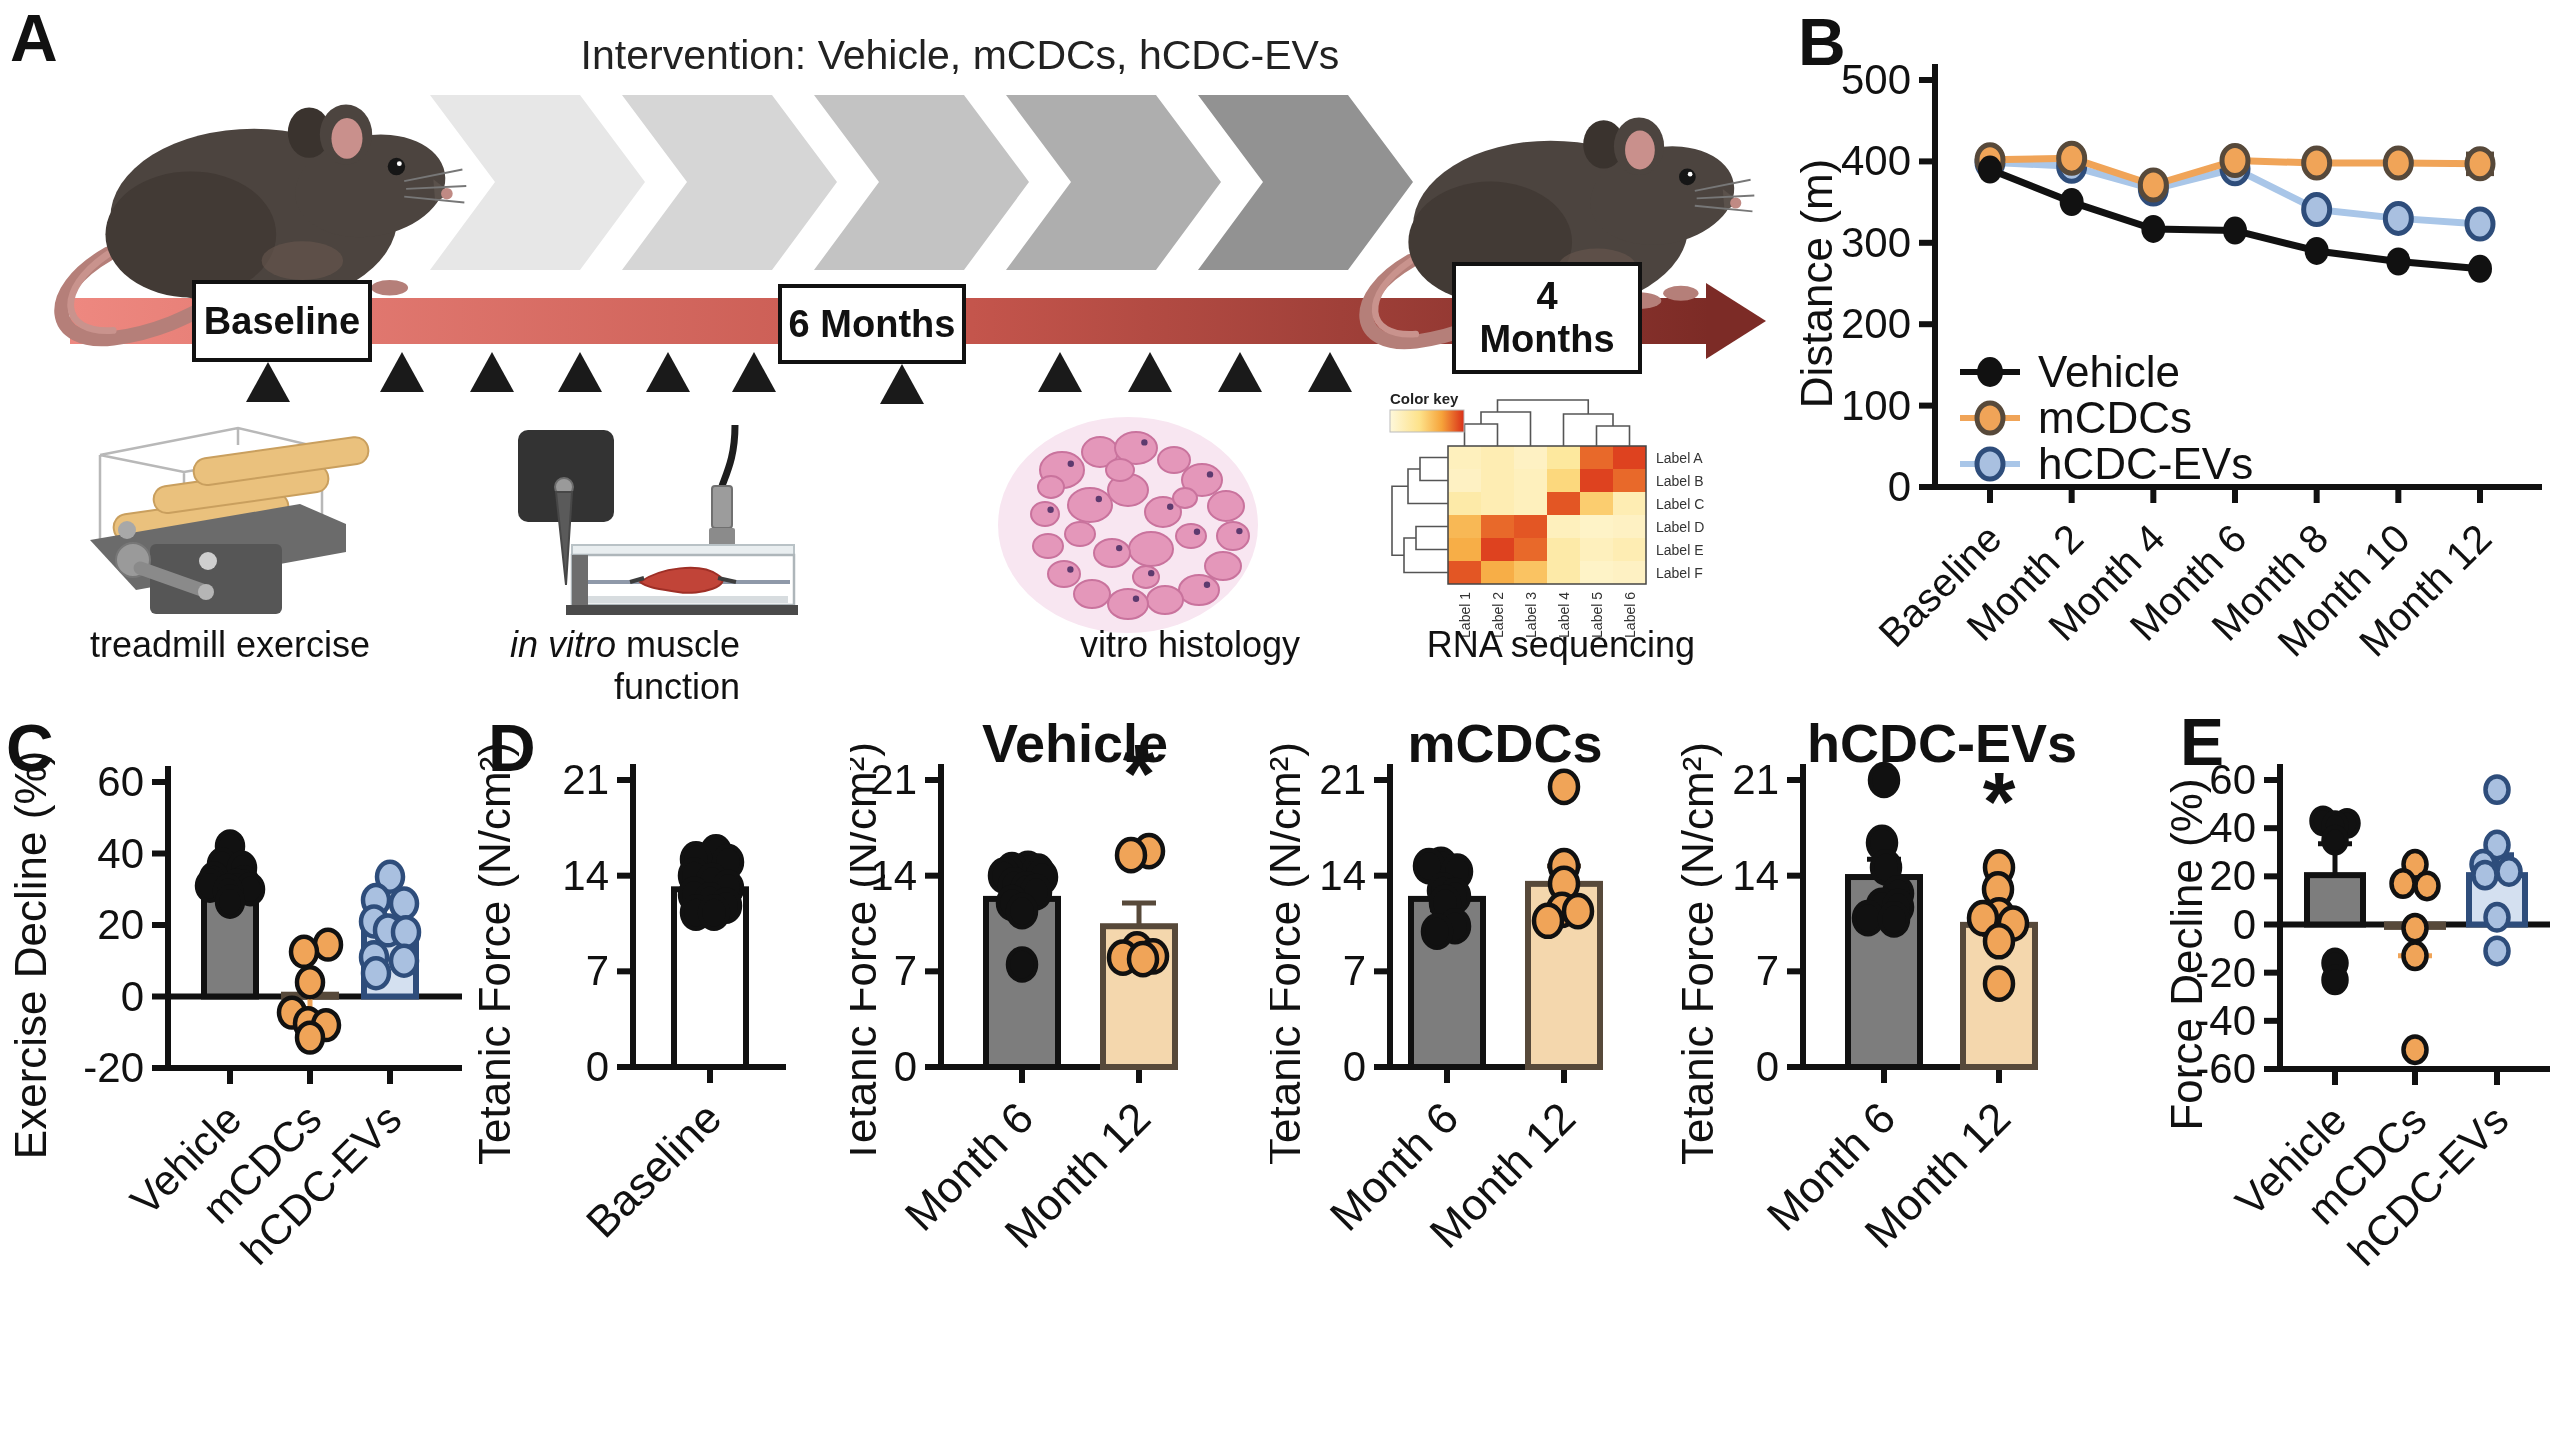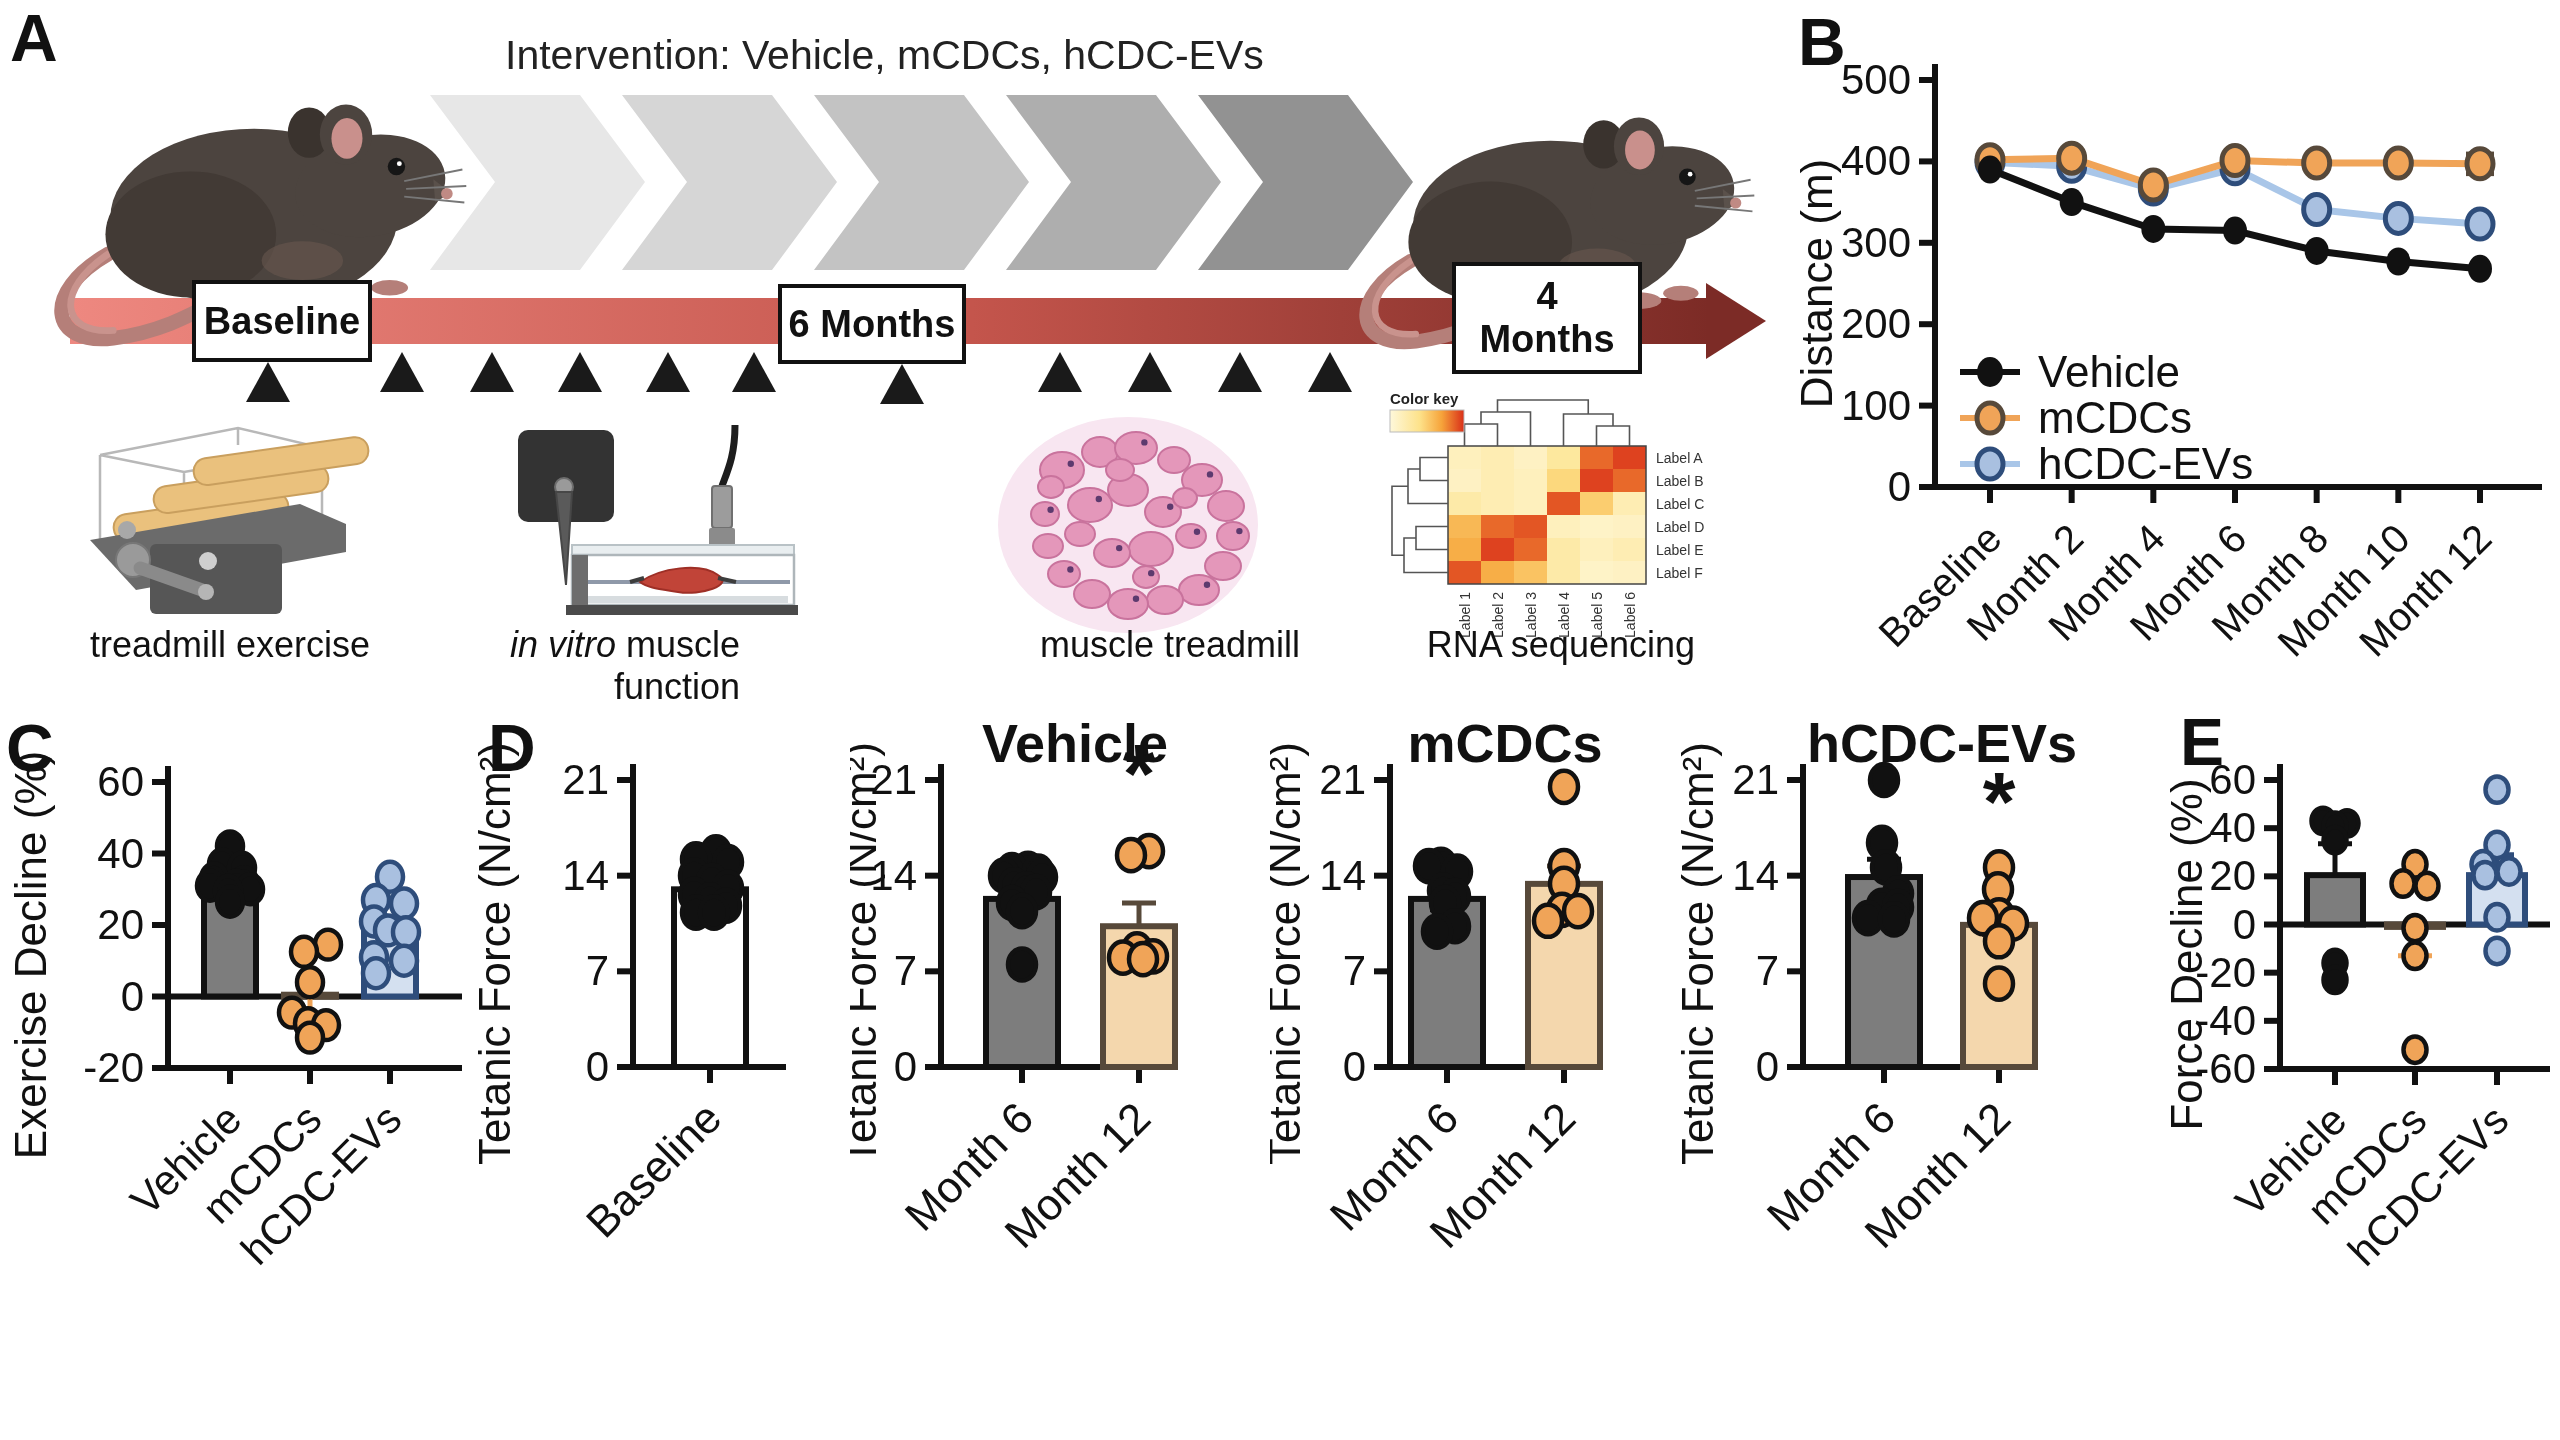--- a/index.html
+++ b/index.html
@@ -3,21 +3,21 @@
 <meta charset="utf-8">
 <style>
   html,body{margin:0;padding:0;background:#ffffff;}
   body{width:2560px;height:1440px;position:relative;overflow:hidden;
        font-family:"Liberation Sans", sans-serif;color:#111;}
   .abs{position:absolute;}
   .plabel{position:absolute;font-size:66px;font-weight:800;letter-spacing:1px;z-index:5;}
   .chart{position:absolute;}
   .chart svg{display:block;}
   svg{font-family:"Liberation Sans", sans-serif;}
-  .a-title{position:absolute;left:505px;top:32px;width:910px;
+  .a-title{position:absolute;left:505px;top:32px;width:910px;text-align:center;
            font-size:41px;color:#222;z-index:4;}
   .tbox{position:absolute;background:#fff;border:4px solid #111;display:flex;
         align-items:center;justify-content:center;font-weight:700;font-size:38px;
         text-align:center;line-height:1.12;z-index:4;}
   .cap{position:absolute;font-size:36px;text-align:right;color:#111;z-index:4;}
   .cap .it{font-style:italic;}
 </style>
 </head>
 <body>
 
@@ -248,21 +248,21 @@
         <path d="M1448,457.5 H1420 V480.5 H1448 M1420,469 H1408 V503.5 H1448 M1448,526.5 H1416 V549.5 H1448 M1416,538 H1404 V572.5 H1448 M1408,486.25 H1392 V555.25 H1404" stroke="#555" stroke-width="1.6" fill="none"></path>
         <text x="1390" y="404" font-size="15" fill="#222" font-weight="bold">Color key</text>
         <rect x="1390" y="410" width="74" height="22" fill="url(#hk)" stroke="#bbb" stroke-width="1"></rect>
       </g>
     </svg>
   <div class="tbox" style="left:192px;top:280px;width:172px;height:74px">Baseline</div>
   <div class="tbox" style="left:778px;top:284px;width:180px;height:72px">6 Months</div>
   <div class="tbox" style="left:1452px;top:262px;width:166px;height:104px;padding:0 8px">4 Months</div>
   <div class="cap" style="left:30px;top:624px;width:340px">treadmill exercise</div>
   <div class="cap" style="left:390px;top:624px;width:350px"><span class="it">in vitro</span><span> muscle function</span></div>
-  <div class="cap" style="left:960px;top:624px;width:340px">muscle treadmill</div>
+  <div class="cap" style="left:960px;top:624px;width:340px">vitro histology</div>
   <div class="cap" style="left:1355px;top:624px;width:340px">RNA sequencing</div>
 </div>
 
 <div class="chart" style="left:1790px;top:0">
     <svg width="770" height="700" viewBox="0 0 770 700">
       <g>
         <line x1="145" y1="64" x2="145" y2="490" stroke="#111" stroke-width="6"></line>
         <line x1="129" y1="487" x2="145" y2="487" stroke="#111" stroke-width="6"></line>
         <text x="121" y="501" font-size="42" fill="#111" text-anchor="end">0</text>
         <line x1="129" y1="405.6" x2="145" y2="405.6" stroke="#111" stroke-width="6"></line>

